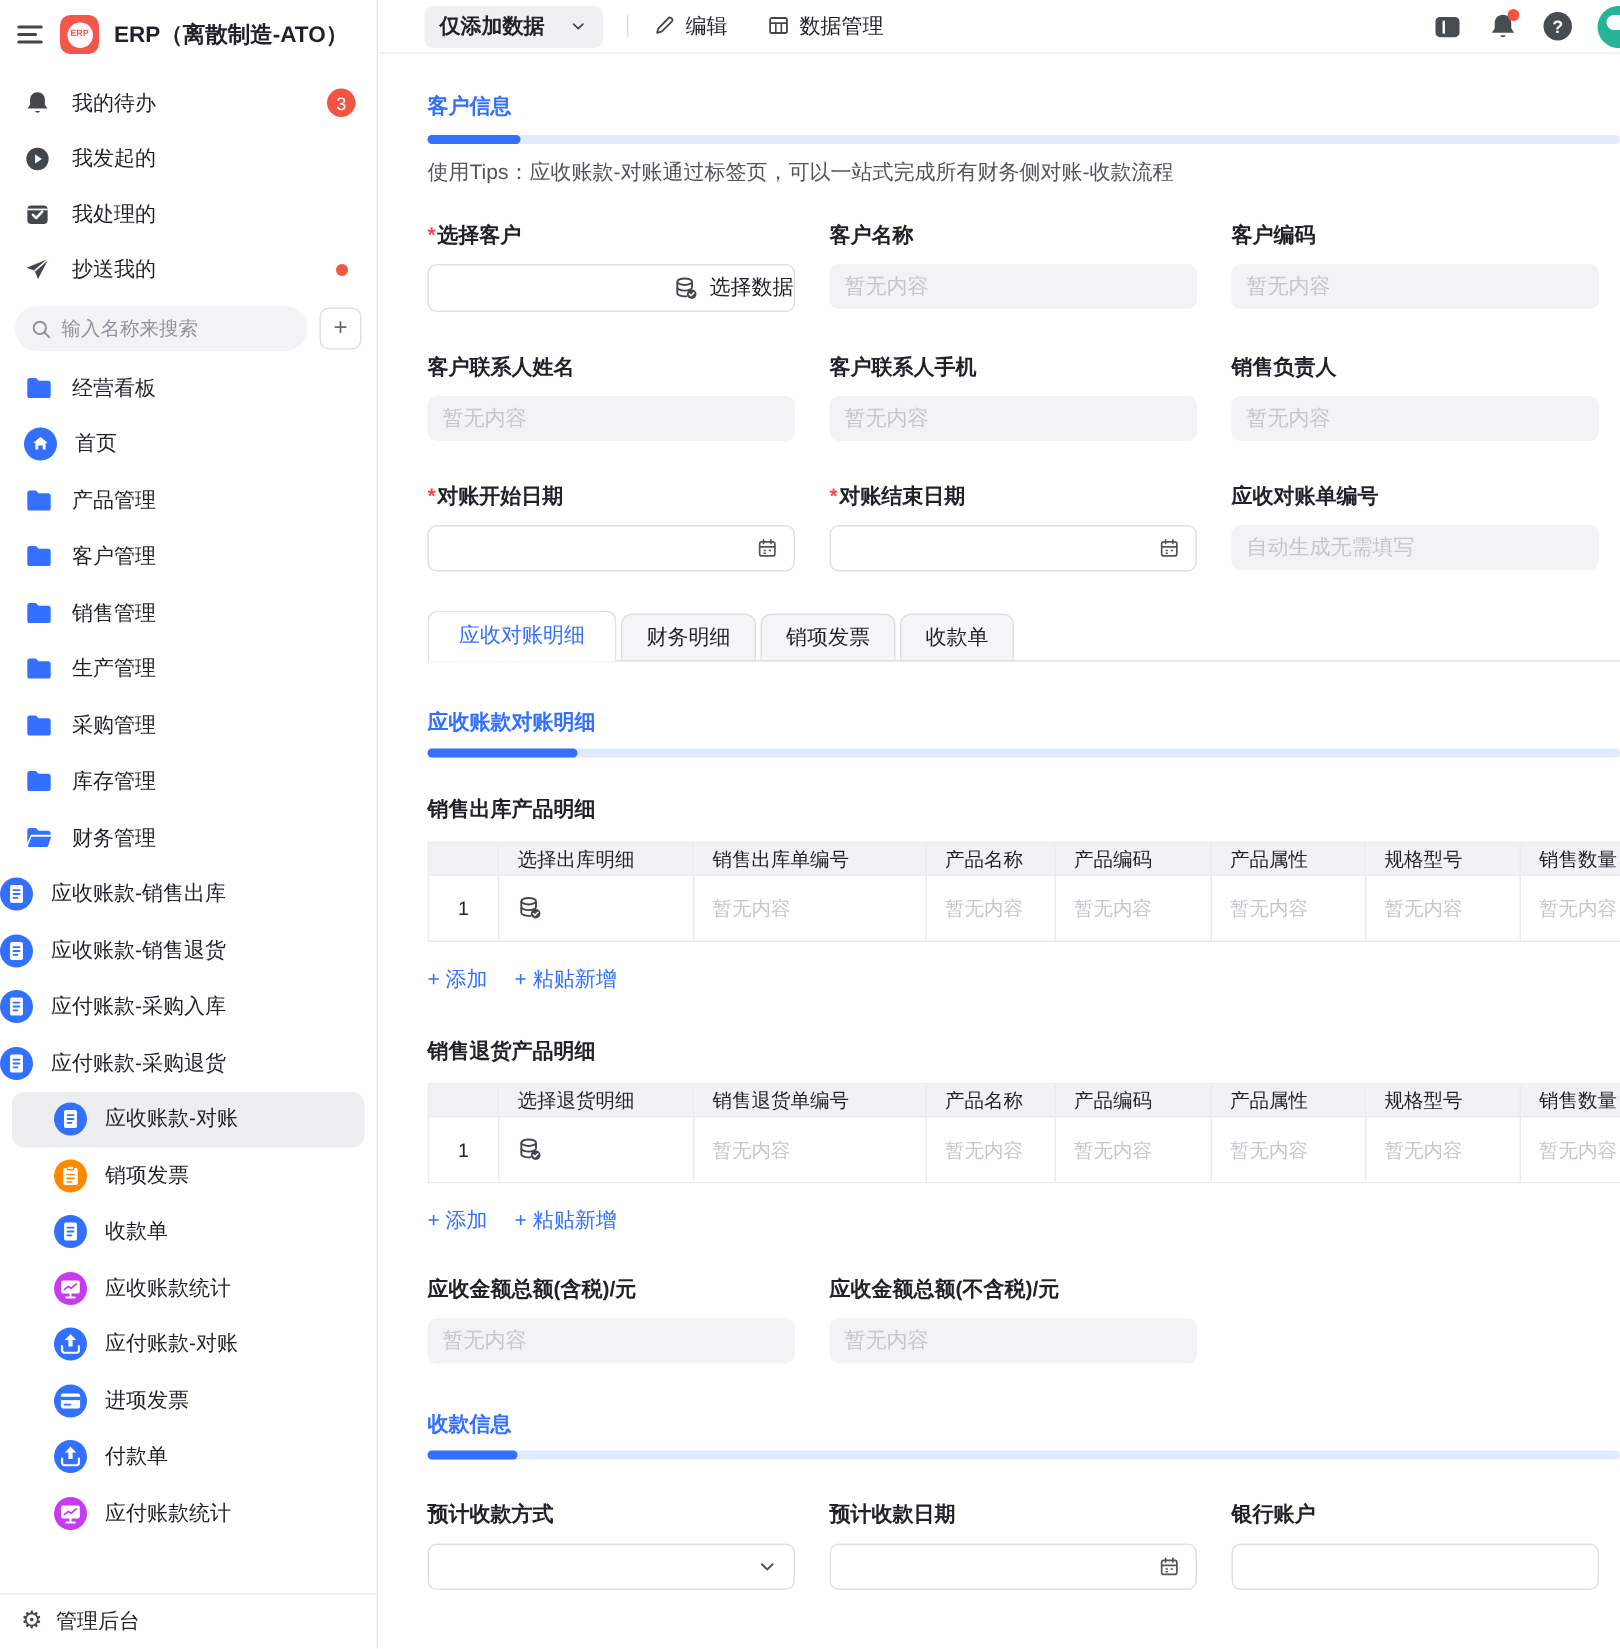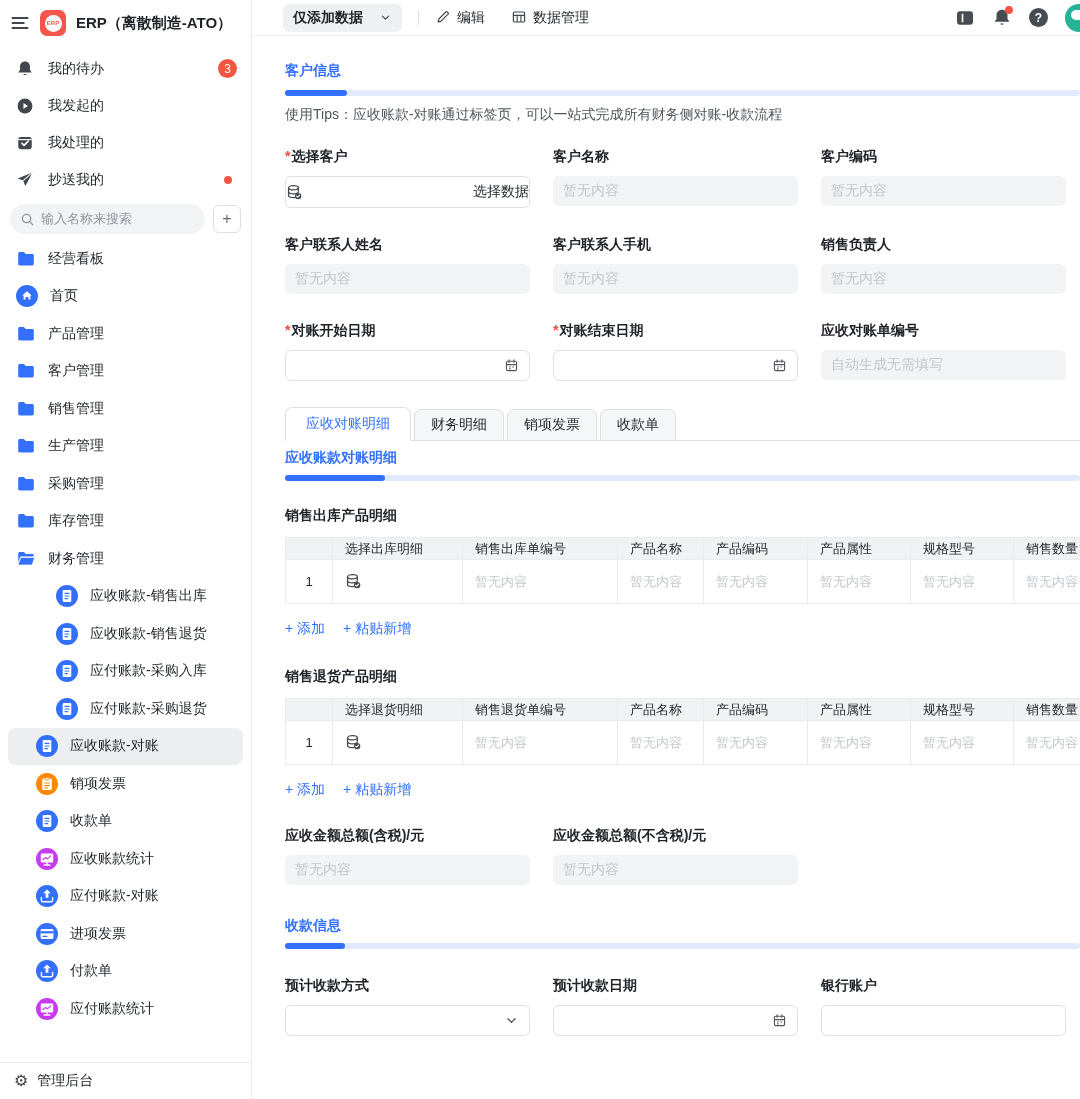--- a/index.html
+++ b/index.html
@@ -22,21 +22,21 @@
   .reddot { width:8px; height:8px; border-radius:50%; background:#f25643; margin-right:5px; }
   .search-row { display:flex; align-items:center; gap:8px; padding:6px 10px 6px 10px; }
   .search-box { flex:1; height:30px; background:#f2f3f5; border-radius:16px; display:flex; align-items:center; gap:6px; padding:0 10px; color:#8f959e; }
   .search-box .ph { font-size:13px; }
   .plus-btn { width:28px; height:28px; border:1px solid #dee0e3; border-radius:6px; background:#fff; color:#646a73; font-size:16px; display:flex; align-items:center; justify-content:center; cursor:pointer; }
   .nav { flex:1; overflow:hidden; }
   .nav-row { height:37.5px; display:flex; align-items:center; gap:12px; cursor:pointer; }
   .lvl1 { padding-left:16px; }
   .lvl1b { padding-left:28px; }
   .lvl2 { padding-left:36px; }
-  .lvl3 { padding-left:56px; }
+  .lvl3 { }
   .nav-row.selected { background:#eceef0; border-radius:8px; margin:0 8px; }
   .nav-row.selected.lvl2 { padding-left:28px; }
   .cicon { width:22px; height:22px; border-radius:50%; display:flex; align-items:center; justify-content:center; flex:0 0 22px; }
   .c-blue { background:#3370ff; color:#3370ff; }
   .c-orange { background:#ff8800; color:#ff8800; }
   .c-magenta { background:#c73bf0; color:#c73bf0; }
   .folder { width:20px; height:20px; color:#3370ff; flex:0 0 20px; }
   .side-footer { height:37px; border-top:1px solid #e8eaec; display:flex; align-items:center; gap:9px; padding:0 14px; cursor:pointer; }
   .gear { font-size:16px; color:#41474d; line-height:1; }
 
@@ -61,21 +61,21 @@
   .tips { margin-top:10px; color:#51565d; }
 
   .grid3 { display:grid; grid-template-columns:245px 245px 245px; column-gap:23px; }
   .mt24 { margin-top:24px; } .mt28 { margin-top:28px; }
   .f-label { font-weight:700; margin-bottom:10px; display:flex; }
   .star { color:#f54a45; margin-right:1px; }
   .field { height:30px; border-radius:6px; display:flex; align-items:center; padding:0 10px; }
   .f-disabled { background:#f2f3f5; color:#c3c7ce; }
   .f-white { border:1px solid #dee0e3; background:#fff; justify-content:space-between; height:31px; cursor:pointer; }
   .f-ic { width:15px; height:15px; color:#51565d; }
-  .sel-btn { height:32px; border:1px solid #dee0e3; border-radius:6px; background:#fff; display:flex; align-items:center; justify-content:space-between; gap:7px; cursor:pointer; font-size:14px; color:#1f2329; width:245px; }
+  .sel-btn { height:32px; border:1px solid #dee0e3; border-radius:6px; background:#fff; display:flex; align-items:center; justify-content:flex-end; gap:7px; cursor:pointer; font-size:14px; color:#1f2329; width:245px; }
   .db-ic { width:17px; height:17px; color:#41474d; }
   .input-plain { width:100%; height:31px; border:1px solid #dee0e3; border-radius:6px; background:#fff; padding:0 10px; font-family:inherit; font-size:14px; outline:none; }
 
   .tabs { display:flex; align-items:flex-end; gap:3px; width:795px; margin-top:26px; position:relative; }
   .tabs::after { content:""; position:absolute; left:0; right:-252px; bottom:0; height:1px; background:#dee0e3; }
   .tab { position:relative; z-index:1; height:32px; display:flex; align-items:center; padding:0 16px; background:#f5f6f7; border:1px solid #dee0e3; border-radius:7px 7px 0 0; cursor:pointer; }
   .tab.active { height:34px; background:#fff; color:#3370ff; font-weight:500; border-bottom:1px solid #fff; padding:0 20px; }
 
   .tbl-title { font-weight:700; margin-top:26px; }
   .tbl-wrap { width:795px; overflow:hidden; margin-top:12px; }
@@ -514,21 +514,21 @@
       </div>
     </div>
 
     <div class="tabs">
       <div class="tab active">应收对账明细</div>
       <div class="tab">财务明细</div>
       <div class="tab">销项发票</div>
       <div class="tab">收款单</div>
     </div>
 
-    <div class="sec-title" style="margin-top:8px">应收账款对账明细</div>
+    <div class="sec-title" style="margin-top:32px">应收账款对账明细</div>
     <div class="progress" style="margin-top:8px">
         <div class="fill" style="width:100px"></div>
       </div>
 
     <div class="tbl-title">销售出库产品明细</div>
     <div class="tbl-wrap">
       <table>
         <colgroup>
             <col style="width:47px">
             <col style="width:130px">

